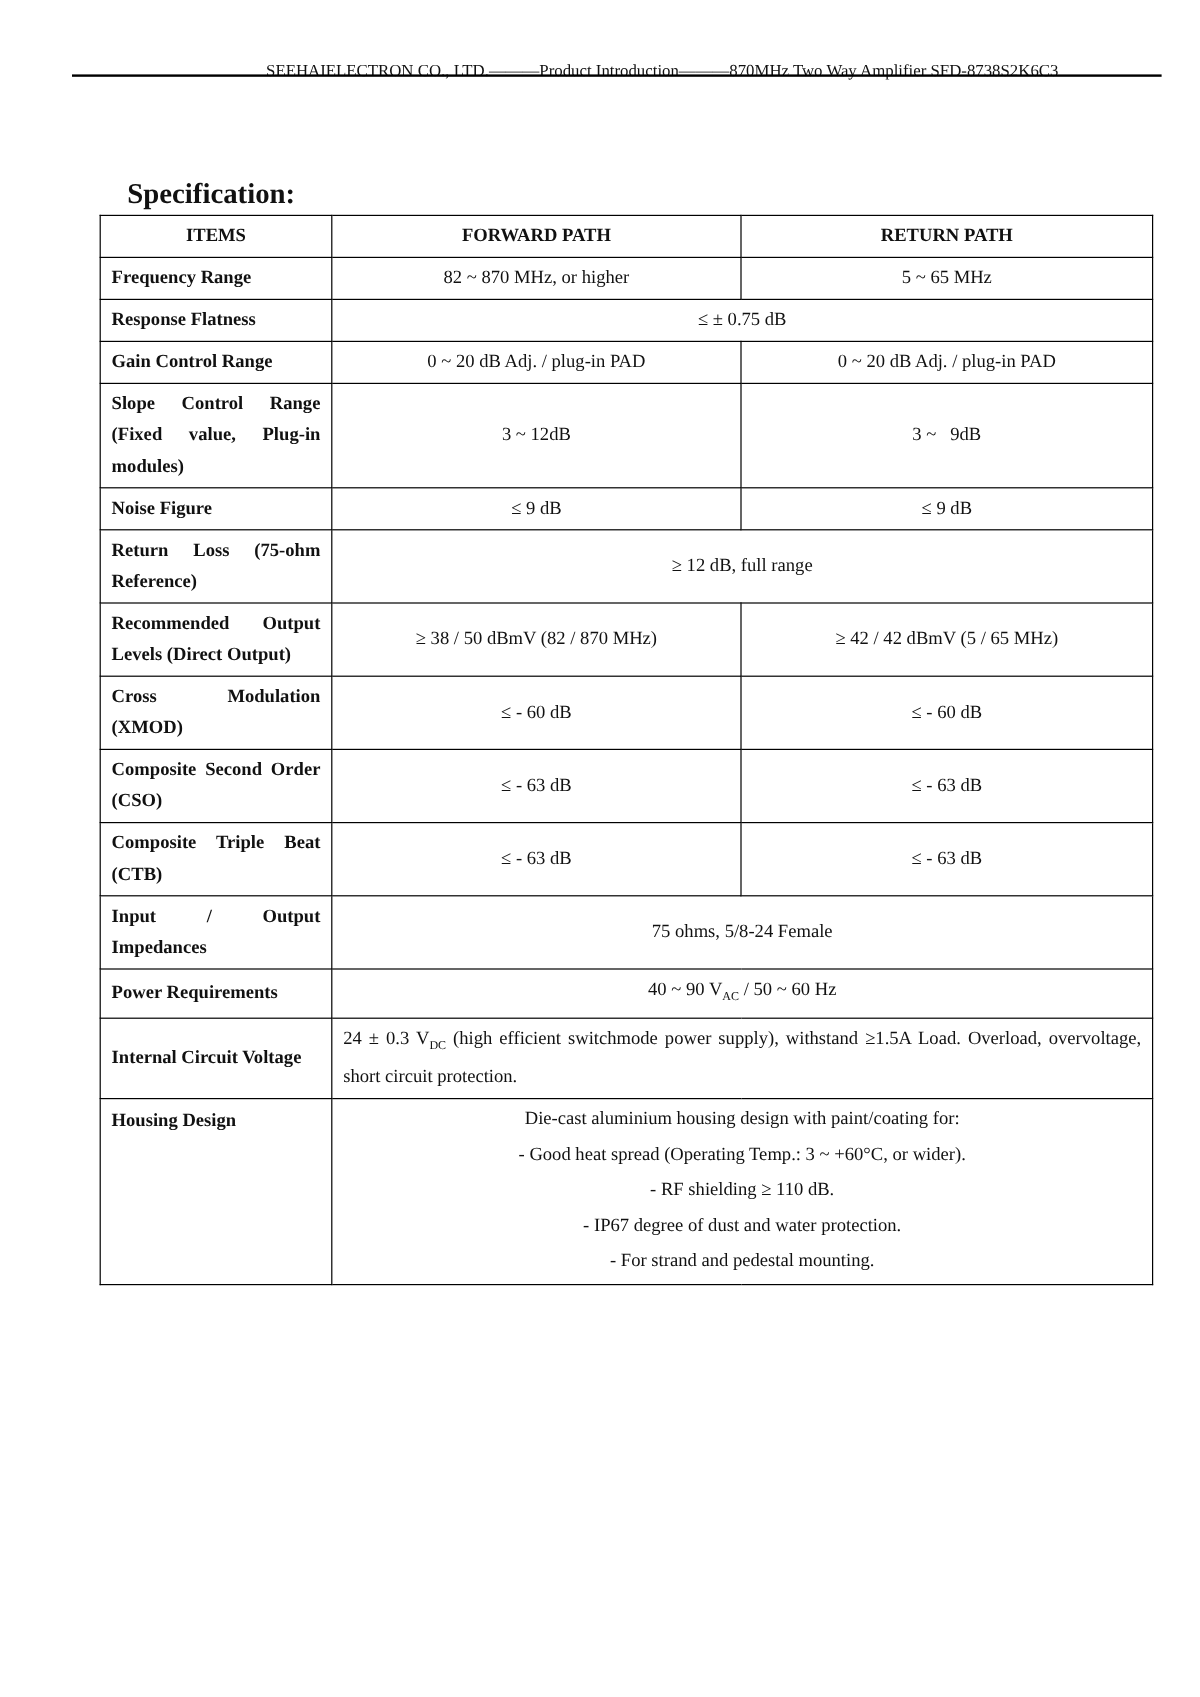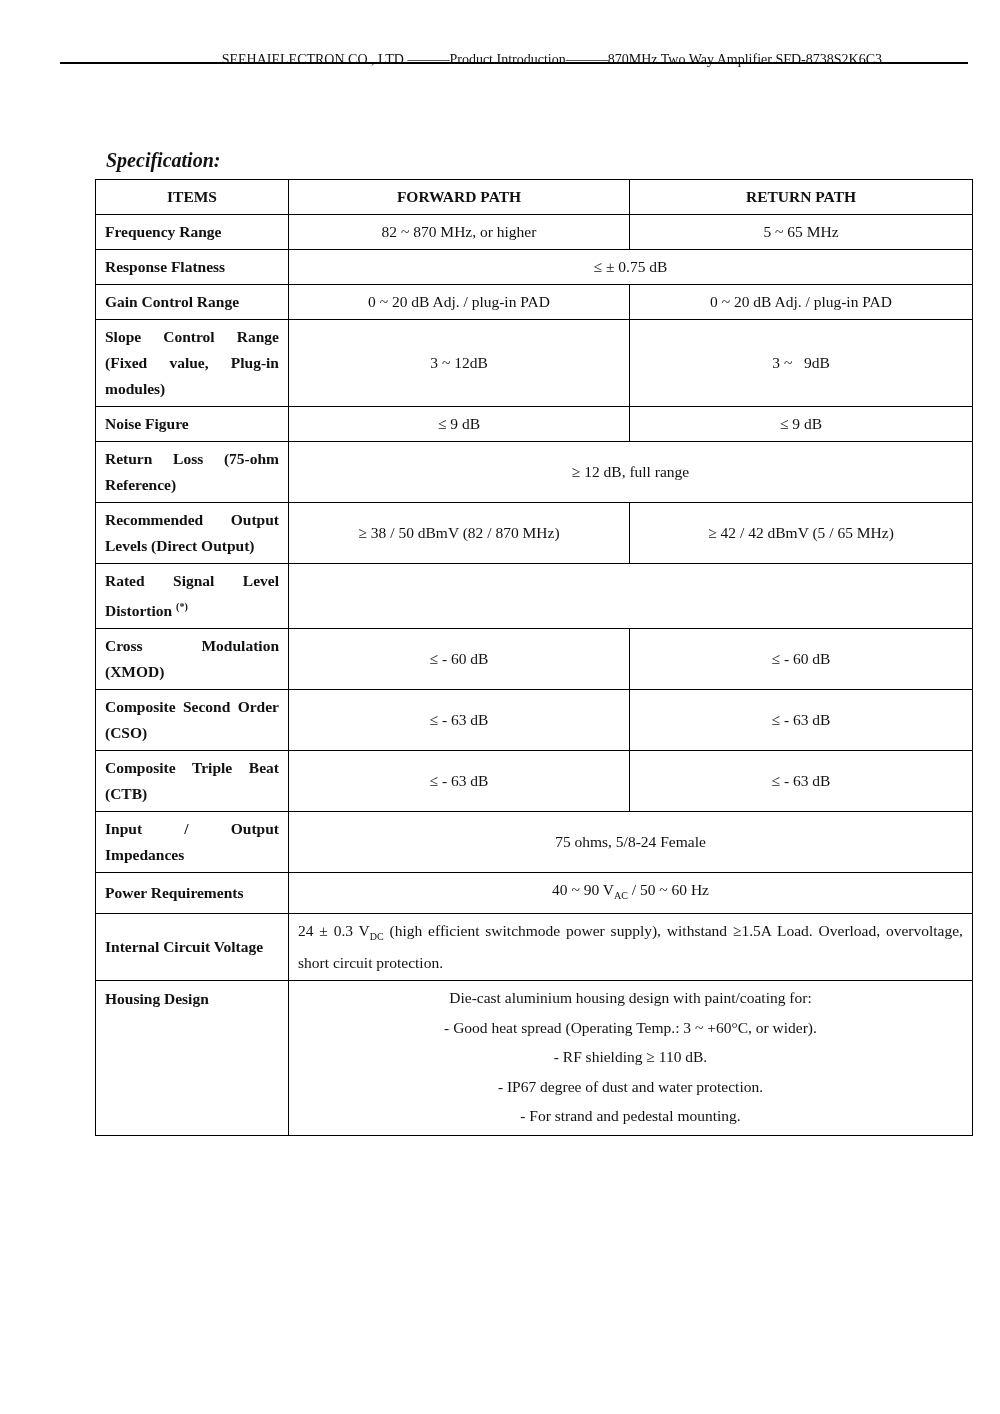--- a/index.html
+++ b/index.html
@@ -1,20 +1,20 @@
 <!DOCTYPE html>
 <html><head>
 <meta charset="utf-8">
 <style>
   html, body { margin: 0; padding: 0; background: #ffffff; }
   body { width: 1000px; height: 1414px; position: relative; font-family: "Liberation Serif", serif; color: #111; }
   .header { position: absolute; left: 60px; top: 52px; width: 908px; text-align: right; font-size: 14px; padding-right: 86px; box-sizing: border-box; }
   .header-rule { position: absolute; left: 60px; top: 62px; width: 908px; height: 0; border-top: 2.5px solid #000; }
-  .section-title { position: absolute; left: 106px; top: 149px; font-size: 20px; font-weight: bold; font-style: italic; }
-  table.spec { position: absolute; left: 83px; top: 179px; width: 877px; border-collapse: collapse; font-size: 15.5px; table-layout: fixed; margin-left: 12px; }
+  .section-title { position: absolute; left: 106px; top: 149px; font-size: 24px; font-weight: bold; }
+  table.spec { position: absolute; left: 83px; top: 179px; width: 877px; border-collapse: collapse; font-size: 15.5px; table-layout: fixed; }
   table.spec td, table.spec th { border: 1.3px solid #000; padding: 4px 9px; vertical-align: middle; line-height: 26px; }
   table.spec th { font-weight: bold; text-align: center; height: 24px; }
   col.c1 { width: 193px; } col.c2 { width: 341px; } col.c3 { width: 343px; }
   td.item { font-weight: bold; text-align: justify; text-align-last: left; }
   td.center { text-align: center; }
   td.left { text-align: center; }
   td.just { text-align: justify; }
   sub, sup { font-size: 10px; }
   sup { vertical-align: 6px; }
   .line { display: block; line-height: 29.5px; }
@@ -66,24 +66,20 @@
   <tr style="height:60px">
     <td class="item">Return Loss (75-ohm Reference)</td>
     <td class="center" colspan="2">≥ 12 dB, full range</td>
   </tr>
   <tr style="height:60px">
     <td class="item">Recommended Output Levels (Direct Output)</td>
     <td class="center">≥ 38 / 50 dBmV (82 / 870 MHz)</td>
     <td class="center">≥ 42 / 42 dBmV (5 / 65 MHz)</td>
   </tr>
   <tr style="height:60px">
-    <td class="item"><span>Rated Signal Level Distortion</span> <sup>(*)</sup></td>
-    <td colspan="2"></td>
-  </tr>
-  <tr style="height:60px">
     <td class="item">Cross Modulation (XMOD)</td>
     <td class="center">≤ - 60 dB</td>
     <td class="center">≤ - 60 dB</td>
   </tr>
   <tr style="height:60px">
     <td class="item">Composite Second Order (CSO)</td>
     <td class="center">≤ - 63 dB</td>
     <td class="center">≤ - 63 dB</td>
   </tr>
   <tr style="height:60px">

